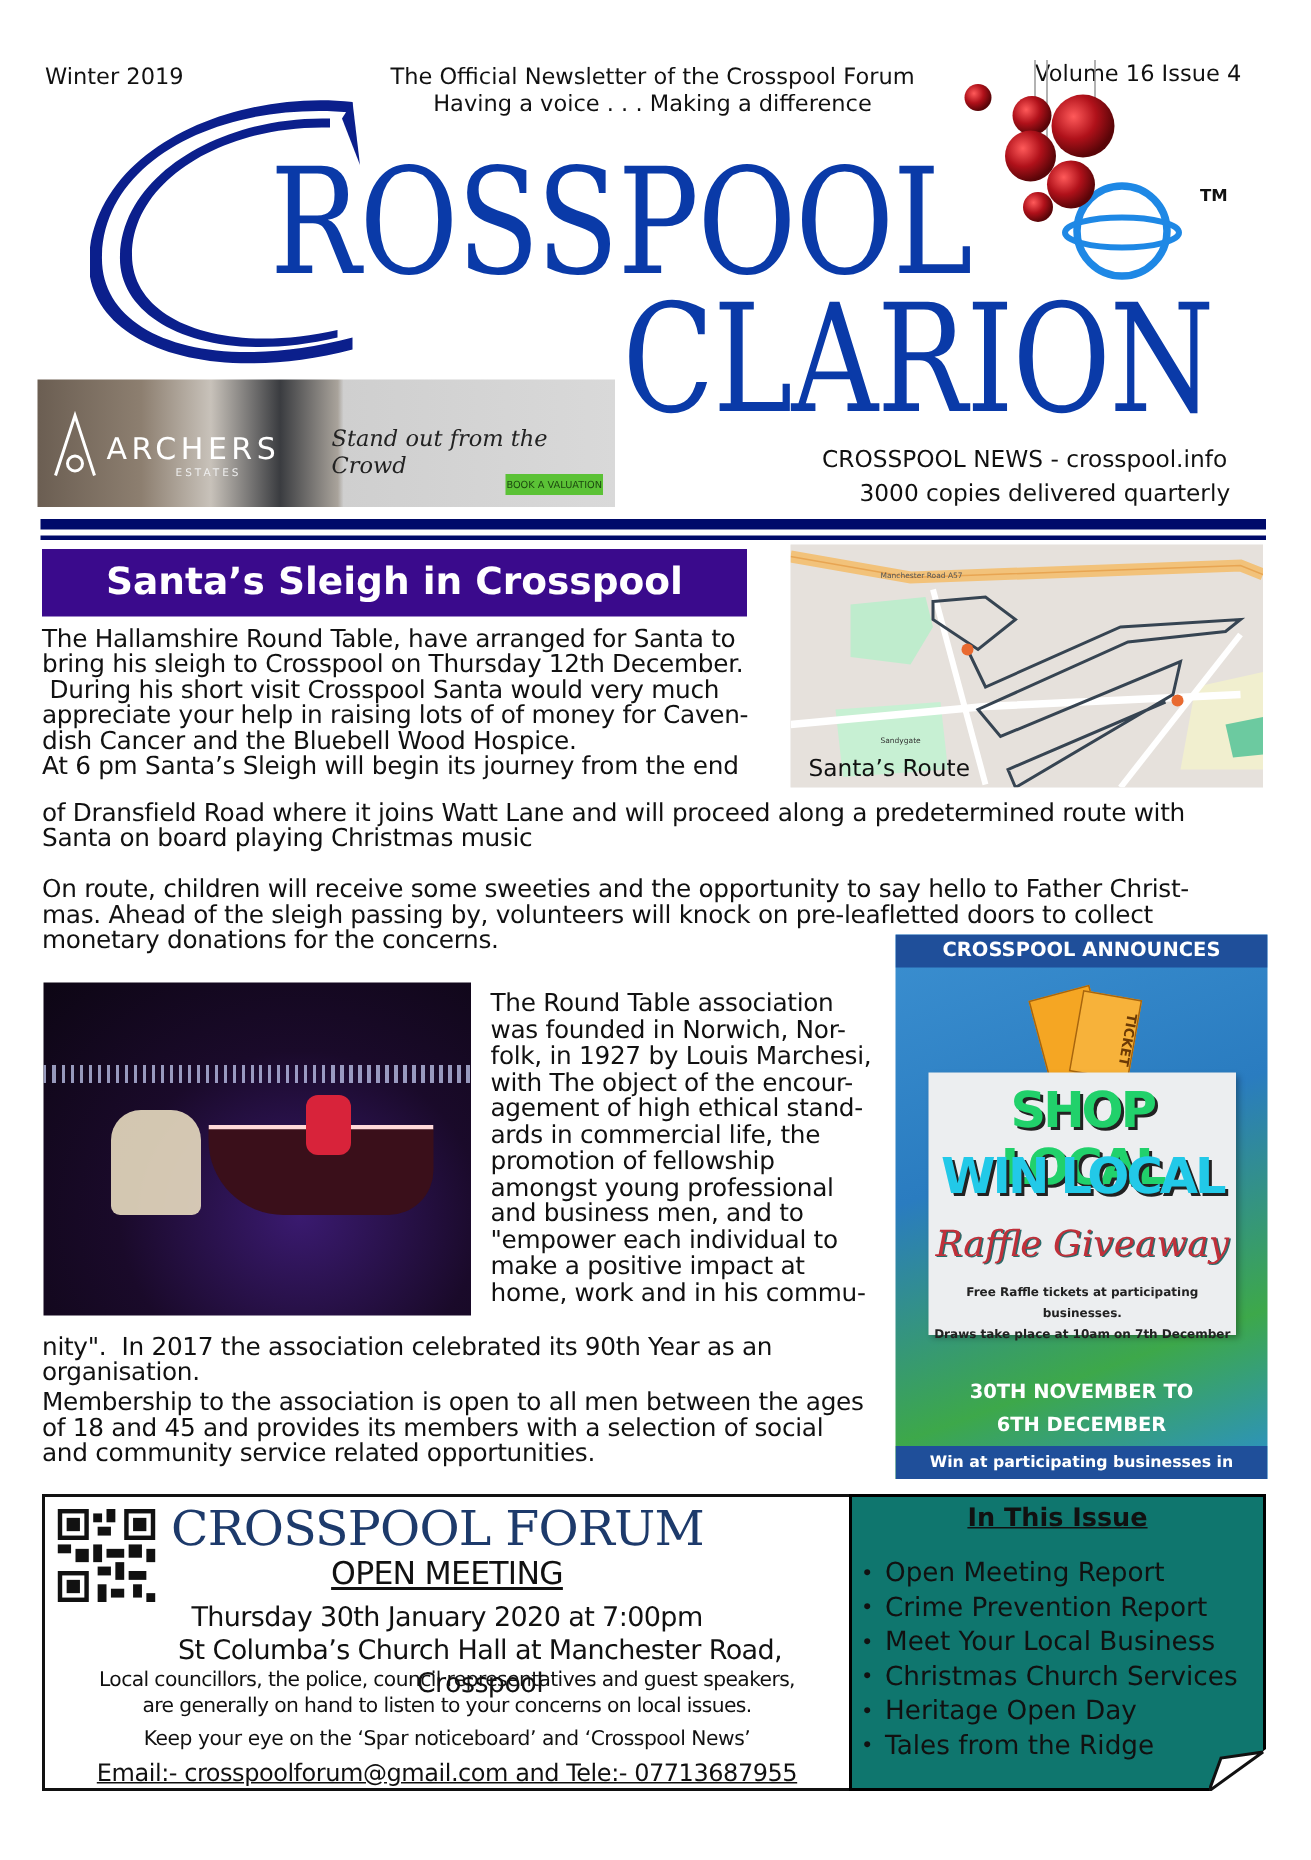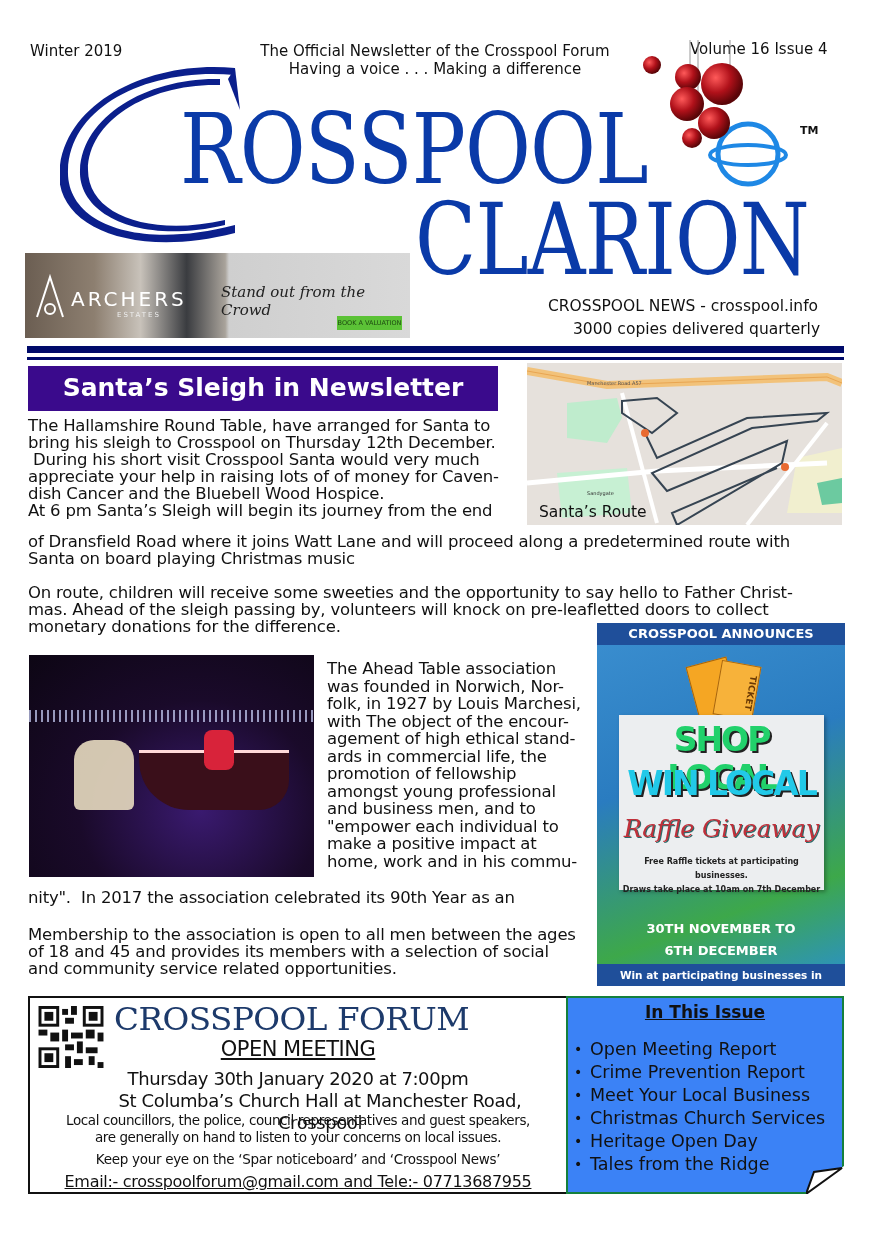--- a/index.html
+++ b/index.html
@@ -6,21 +6,21 @@
   html, body { width: 874px; height: 1240px; background: #ffffff; overflow: hidden; }
   body { position: relative; font-family: "DejaVu Sans", sans-serif; color: #111; }
   .abs { position: absolute; }
   .hdr-small { font-family: "DejaVu Sans", sans-serif; font-size: 15px; color: #111; }
   .tagline { text-align: center; font-size: 15px; line-height: 18px; font-family: "DejaVu Sans", sans-serif; }
   .logo-word { font-family: "DejaVu Serif", "Liberation Serif", serif; color: #0a3aa8; letter-spacing: -1px; transform-origin: left top; }
   .body-text { font-family: "DejaVu Sans", sans-serif; font-size: 16.5px; line-height: 17px; color: #111; letter-spacing: -0.2px; }
   .banner-title { background: #3a0a8c; color: #fff; font-weight: bold; font-size: 25px; text-align: center; line-height: 44px; }
   .rule-thick { background: #000a6a; }
   .forum-box { border: 2px solid #111; }
-  .issue-box { border: 2px solid #15803d; background: #3b82f6; }
+  .issue-box { border: 2px solid #000000; background: #0f766e; }
   .issue-list li { list-style: none; font-size: 17.5px; line-height: 23px; padding-left: 16px; position: relative; }
   .issue-list li::before { content: "•"; position: absolute; left: 0; top: 0; font-size: 14px; }
   .map { background: #e8e4df; overflow: hidden; }
   .promo { overflow: hidden; background: linear-gradient(160deg, #3b8fd0 0%, #2a7cc0 40%, #3da84a 75%, #2a8fd0 100%); }
   .center { text-align: center; }
 </style>
 </head>
 <body>
 
 <div class="abs hdr-small" style="left:30px; top:42px;">Winter 2019</div>
@@ -74,21 +74,21 @@
   <div class="abs" style="left:196px; top:30px; color:#222; font-family:'DejaVu Serif', serif; font-style:italic; font-size:15px;">Stand out from the Crowd</div>
   <div class="abs" style="left:312px; top:63px; width:65px; height:14px; background:#5bc236; color:#1d4a10; font-size:6.5px; line-height:14px; text-align:center;">BOOK A VALUATION</div>
 </div>
 
 <div class="abs" style="left:548px; top:297px; font-size:15.5px;">CROSSPOOL NEWS - crosspool.info</div>
 <div class="abs" style="left:573px; top:320px; font-size:15.5px;">3000 copies delivered quarterly</div>
 
 <div class="abs rule-thick" style="left:27px; top:346px; width:817px; height:7px;"></div>
 <div class="abs rule-thick" style="left:27px; top:357px; width:817px; height:3px;"></div>
 
-<div class="abs banner-title" style="left:28px; top:366px; width:470px; height:45px;">Santa’s Sleigh in Newsletter</div>
+<div class="abs banner-title" style="left:28px; top:366px; width:470px; height:45px;">Santa’s Sleigh in Crosspool</div>
 
 <div class="abs body-text" style="left:28px; top:417px; width:500px;">
   <div>The Hallamshire Round Table, have arranged for Santa to</div>
   <div>bring his sleigh to Crosspool on Thursday 12th December.</div>
   <div style="white-space:pre"> During his short visit Crosspool Santa would very much</div>
   <div>appreciate your help in raising lots of of money for Caven-</div>
   <div>dish Cancer and the Bluebell Wood Hospice.</div>
   <div>At 6 pm Santa’s Sleigh will begin its journey from the end</div>
 </div>
 
@@ -114,47 +114,48 @@
 </div>
 
 <div class="abs body-text" style="left:28px; top:533px; width:820px;">
   <div>of Dransfield Road where it joins Watt Lane and will proceed along a predetermined route with</div>
   <div>Santa on board playing Christmas music</div>
 </div>
 
 <div class="abs body-text" style="left:28px; top:584px; width:820px;">
   <div>On route, children will receive some sweeties and the opportunity to say hello to Father Christ-</div>
   <div>mas. Ahead of the sleigh passing by, volunteers will knock on pre-leafletted doors to collect</div>
-  <div>monetary donations for the difference.</div>
+  <div>monetary donations for the concerns.</div>
 </div>
 
 <div class="abs" style="left:29px; top:655px; width:285px; height:222px; background:radial-gradient(ellipse at 60% 70%, #3a1a70 0%, #1a0a2a 50%, #0d0614 100%); overflow:hidden;">
   <div class="abs" style="left:0; top:55px; width:285px; height:12px; background:repeating-linear-gradient(90deg,#cfd7ff 0 2px,transparent 2px 6px); opacity:0.7;"></div>
   <div class="abs" style="left:110px; top:95px; width:150px; height:60px; background:#3a0f1a; border-top:3px solid #ffd9d9; border-radius:0 0 30px 50px;"></div>
   <div class="abs" style="left:175px; top:75px; width:30px; height:40px; background:#d8233a; border-radius:8px;"></div>
   <div class="abs" style="left:45px; top:85px; width:60px; height:70px; background:#e8dcc0; border-radius:20px 20px 6px 6px; opacity:0.9;"></div>
 </div>
 
 <div class="abs body-text" style="left:327px; top:660px; width:270px; line-height:17.5px;">
-  <div>The Ahead Table association</div>
+  <div>The Round Table association</div>
   <div>was founded in Norwich, Nor-</div>
   <div>folk, in 1927 by Louis Marchesi,</div>
   <div>with The object of the encour-</div>
   <div>agement of high ethical stand-</div>
   <div>ards in commercial life, the</div>
   <div>promotion of fellowship</div>
   <div>amongst young professional</div>
   <div>and business men, and to</div>
   <div>"empower each individual to</div>
   <div>make a positive impact at</div>
   <div>home, work and in his commu-</div>
 </div>
 
 <div class="abs body-text" style="left:28px; top:889px; width:570px;">
   <div style="white-space:pre">nity".  In 2017 the association celebrated its 90th Year as an</div>
+  <div>organisation.</div>
 </div>
 <div class="abs body-text" style="left:28px; top:926px; width:570px;">
   <div>Membership to the association is open to all men between the ages</div>
   <div>of 18 and 45 and provides its members with a selection of social</div>
   <div>and community service related opportunities.</div>
 </div>
 
 <div class="abs promo" style="left:597px; top:623px; width:248px; height:363px;">
   <div class="abs center" style="left:0; top:0; width:248px; height:22px; background:#1f4f9a; color:#fff; font-weight:bold; font-size:13px; line-height:22px;">CROSSPOOL ANNOUNCES</div>
   <div class="abs" style="left:95px; top:38px; width:42px; height:55px; background:#f5a623; border:1px solid #a8650d; transform:rotate(-15deg);"></div>

